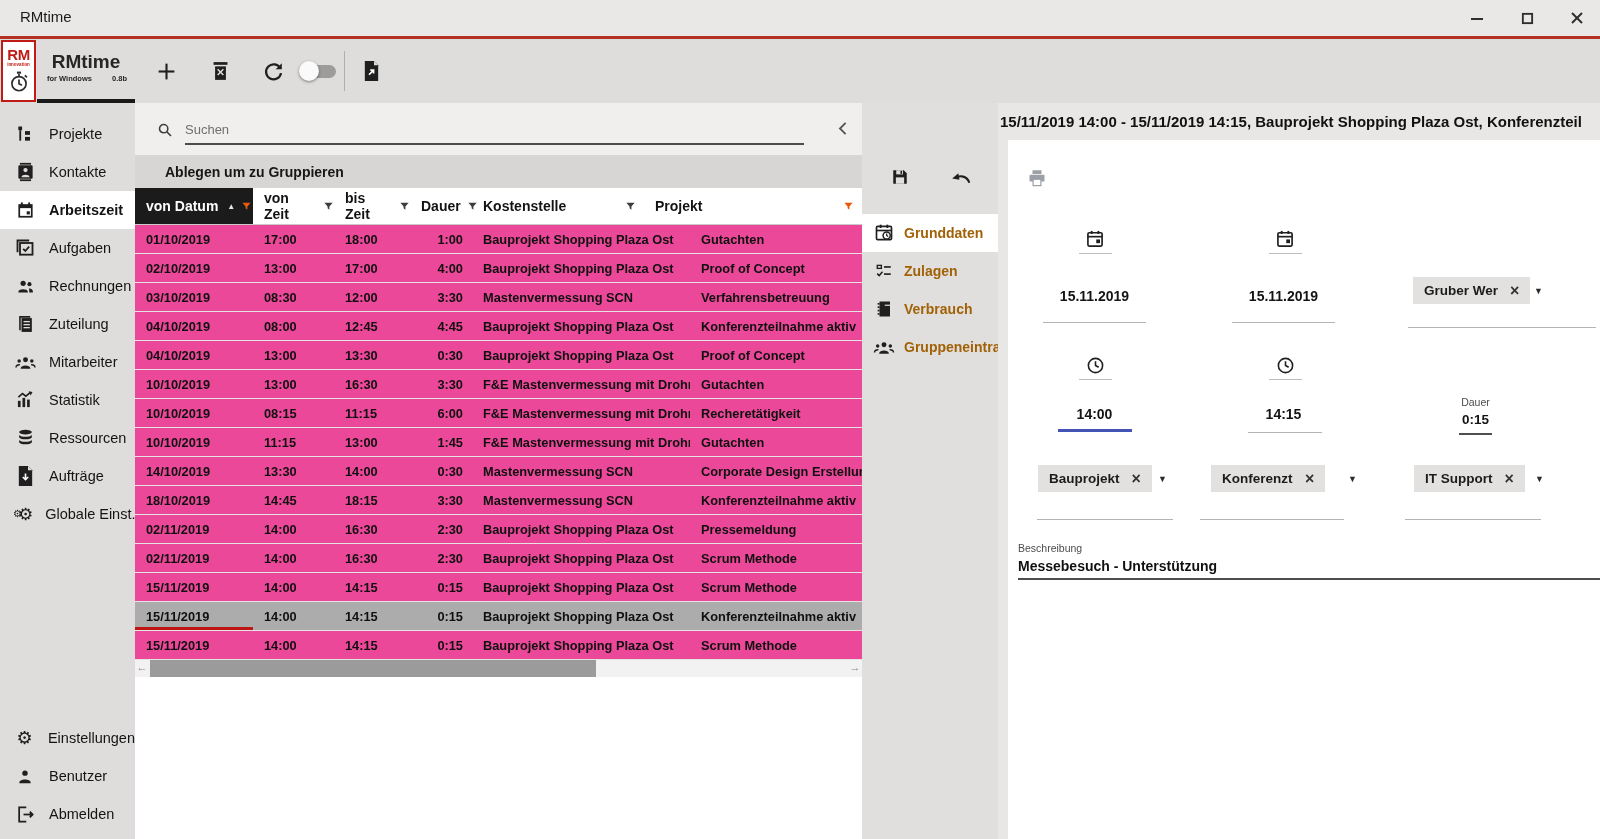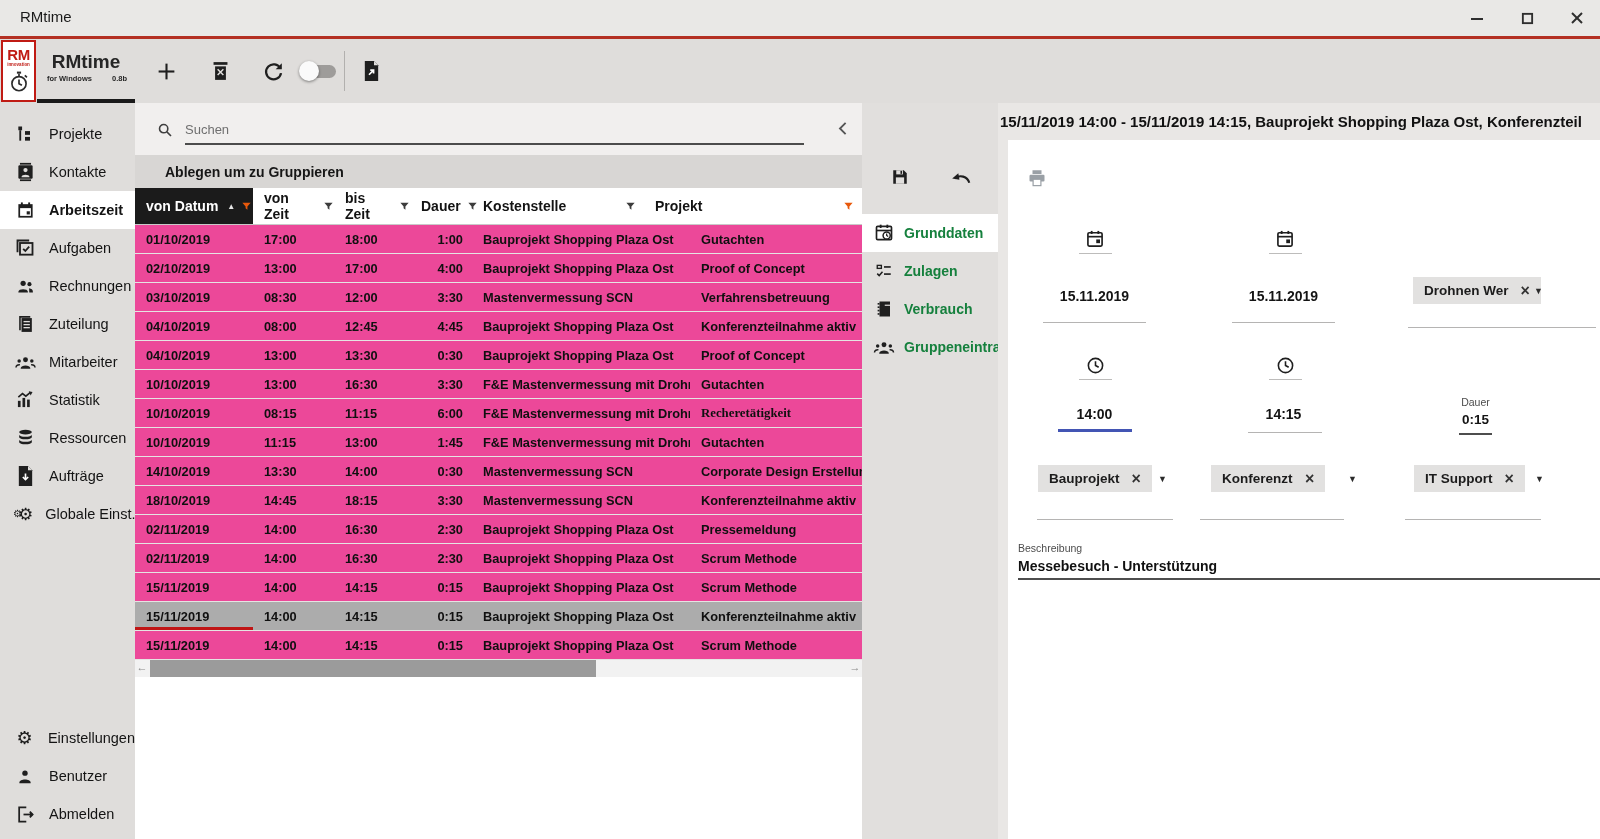--- a/index.html
+++ b/index.html
@@ -73,21 +73,21 @@
   .scroll-arr { position:absolute; top:1px; width:14px; text-align:center; font-size:11px; color:#8a8a8a; cursor:pointer; }
   .scroll-thumb { position:absolute; left:15px; top:0; width:446px; height:17px; background:#9b9b9b; cursor:grab; }
 
   
   .rail { position:absolute; left:862px; top:103px; width:136px; bottom:0; background:#e1dfdd; }
   .rail-actions { position:absolute; left:0; top:60px; right:0; display:flex; justify-content:center; gap:32px; }
   .rail-btn { width:28px; height:28px; display:flex; align-items:center; justify-content:center; cursor:pointer; }
   .rail-tabs { position:absolute; left:0; top:111px; right:0; }
   .rail-tab { display:flex; align-items:center; height:38px; gap:9px; padding-left:11px; cursor:pointer; }
   .rail-tab .icon { width:22px; justify-content:center; }
-  .rail-label { font-size:14px; font-weight:600; color:#15803d; white-space:nowrap; }
+  .rail-label { font-size:14px; font-weight:600; color:#a16207; white-space:nowrap; }
   .rail-tab.active { background:#fff; }
   .rail-tab.active .rail-label { font-weight:800; }
 
   
   .detail { position:absolute; left:998px; top:103px; right:0; bottom:0; background:#e9e7e5; }
   .detail-title { position:absolute; left:2px; top:10px; width:600px; font-size:15px; font-weight:700;
                   white-space:nowrap; overflow:hidden; color:#111; }
   .card { position:absolute; left:10px; top:37px; right:0; bottom:0; background:#fff; }
   .abs { position:absolute; }
   .print-btn { left:16px; top:26px; width:26px; height:24px; display:flex; align-items:center; justify-content:center; cursor:pointer; }
@@ -472,21 +472,21 @@
           <div class="td right" style="width: 62px;">3:30</div>
           <div class="td" style="width: 218px;">F&amp;E Mastenvermessung mit Drohnen</div>
           <div class="td" style="width: 172px;">Gutachten</div>
         </div>
         <div class="tr">
           <div class="td" style="width: 118px;">10/10/2019</div>
           <div class="td" style="width: 81px;">08:15</div>
           <div class="td" style="width: 76px;">11:15</div>
           <div class="td right" style="width: 62px;">6:00</div>
           <div class="td" style="width: 218px;">F&amp;E Mastenvermessung mit Drohnen</div>
-          <div class="td" style="width: 172px; font-family: Liberation Serif, serif;">Recheretätigkeit</div>
+          <div class="td" style="width: 172px;">Recheretätigkeit</div>
         </div>
         <div class="tr">
           <div class="td" style="width: 118px;">10/10/2019</div>
           <div class="td" style="width: 81px;">11:15</div>
           <div class="td" style="width: 76px;">13:00</div>
           <div class="td right" style="width: 62px;">1:45</div>
           <div class="td" style="width: 218px;">F&amp;E Mastenvermessung mit Drohnen</div>
           <div class="td" style="width: 172px;">Gutachten</div>
         </div>
         <div class="tr">
@@ -664,21 +664,21 @@
           </svg>
         </span>
       <span class="abs mini-line" style="left:261px;top:113px;width:33px"></span>
 
       <span class="abs field-val" style="left:35px;top:148px;width:103px">15.11.2019</span>
       <span class="abs field-line" style="left:35px;top:182px;width:103px"></span>
       <span class="abs field-val" style="left:224px;top:148px;width:103px">15.11.2019</span>
       <span class="abs field-line" style="left:224px;top:182px;width:103px"></span>
 
       <span class="abs chip" style="left:405px;top:137px">
-        <span class="chip-label">Drohnen Wer</span>
+        <span class="chip-label">Gruber Wer</span>
         <span class="chip-x">×</span>
       </span>
       <span class="abs dd" style="left:526px;top:146px">▼</span>
       <span class="abs field-line" style="left:400px;top:187px;width:188px"></span>
 
       <span class="abs icon" style="left:78px;top:216px">
         <svg width="19" height="19" viewBox="0 0 24 24" fill="none">
             <circle cx="12" cy="12" r="9" stroke="#1f1f1f" stroke-width="2"></circle>
             <polyline points="12,6.5 12,12 16,14.2" stroke="#1f1f1f" stroke-width="2"></polyline>
           </svg>

